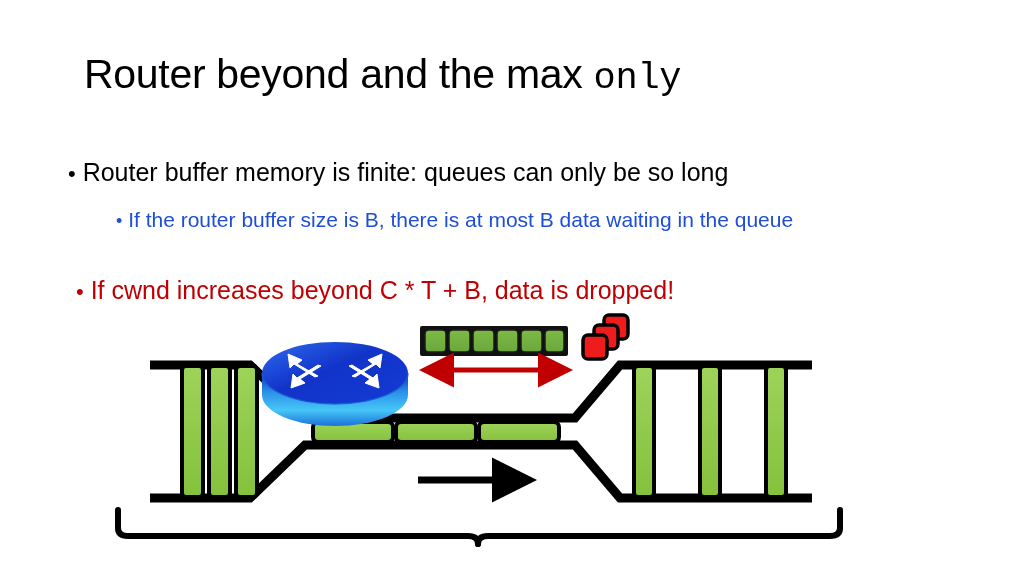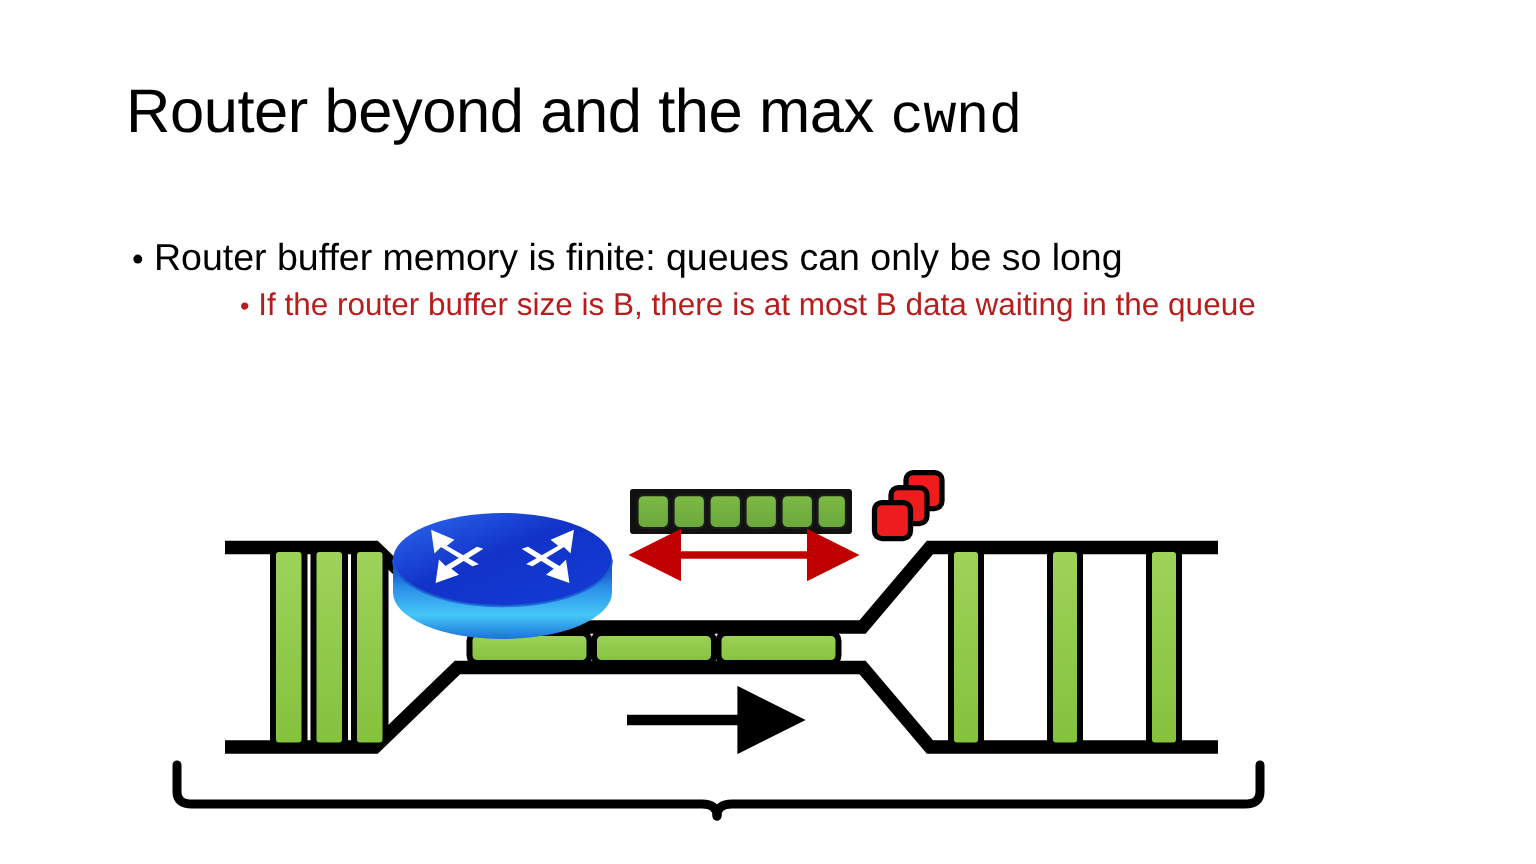--- a/index.html
+++ b/index.html
@@ -17,58 +17,62 @@
     font-size: 41px; line-height: 1.12; color: #000;
     white-space: nowrap; letter-spacing: -0.3px;
   }
   .title .mono {
     font-family: "Liberation Mono", "DejaVu Sans Mono", monospace;
     font-size: 37px;
   }
 
   
   .bullet-1 {
-    position: absolute; left: 88px; top: 158px;
+    position: absolute; left: 68px; top: 158px;
     font-size: 25px; color: #000; white-space: nowrap;
   }
   .bullet-1 .dot { font-size: 22px; }
   .bullet-2 {
-    position: absolute; left: 116px; top: 192px;
-    font-size: 21px; color: #b91c1c; white-space: nowrap; margin-left: 44px;
+    position: absolute; left: 116px; top: 208px;
+    font-size: 21px; color: #1d4ed8; white-space: nowrap;
   }
   .bullet-2 .dot { font-size: 18px; }
   .bullet-3 {
     position: absolute; left: 76px; top: 276px;
     font-size: 25px; color: #c00000; white-space: nowrap;
   }
   .bullet-3 .dot { font-size: 22px; }
 
   
   .figure { position: absolute; left: 0; top: 300px; width: 1024px; height: 276px; }
   .figure svg { display: block; }
 </style>
 </head>
 <body>
 
 <div class="slide">
 
   <div class="title">
-    <span>Router beyond and the max </span><span class="mono">cwnd</span>
+    <span>Router beyond and the max </span><span class="mono">only</span>
   </div>
 
   <div class="bullet-1">
     <span class="dot">•</span>
     <span>Router buffer memory is finite: queues can only be so long</span>
   </div>
 
   <div class="bullet-2">
     <span class="dot">•</span>
     <span>If the router buffer size is B, there is at most B data waiting in the queue</span>
   </div>
 
+  <div class="bullet-3">
+    <span class="dot">•</span>
+    <span>If cwnd increases beyond C * T + B, data is dropped!</span>
+  </div>
 
   <div class="figure">
     <svg width="1024" height="276" viewBox="0 0 1024 276" xmlns="http://www.w3.org/2000/svg">
       <defs>
         <linearGradient id="routerTop" x1="0" y1="0" x2="1" y2="1">
           <stop offset="0%" stop-color="#2d6bf0"></stop>
           <stop offset="45%" stop-color="#1233c8"></stop>
           <stop offset="100%" stop-color="#123cd6"></stop>
         </linearGradient>
         <linearGradient id="routerSide" x1="0" y1="0" x2="0" y2="1">

